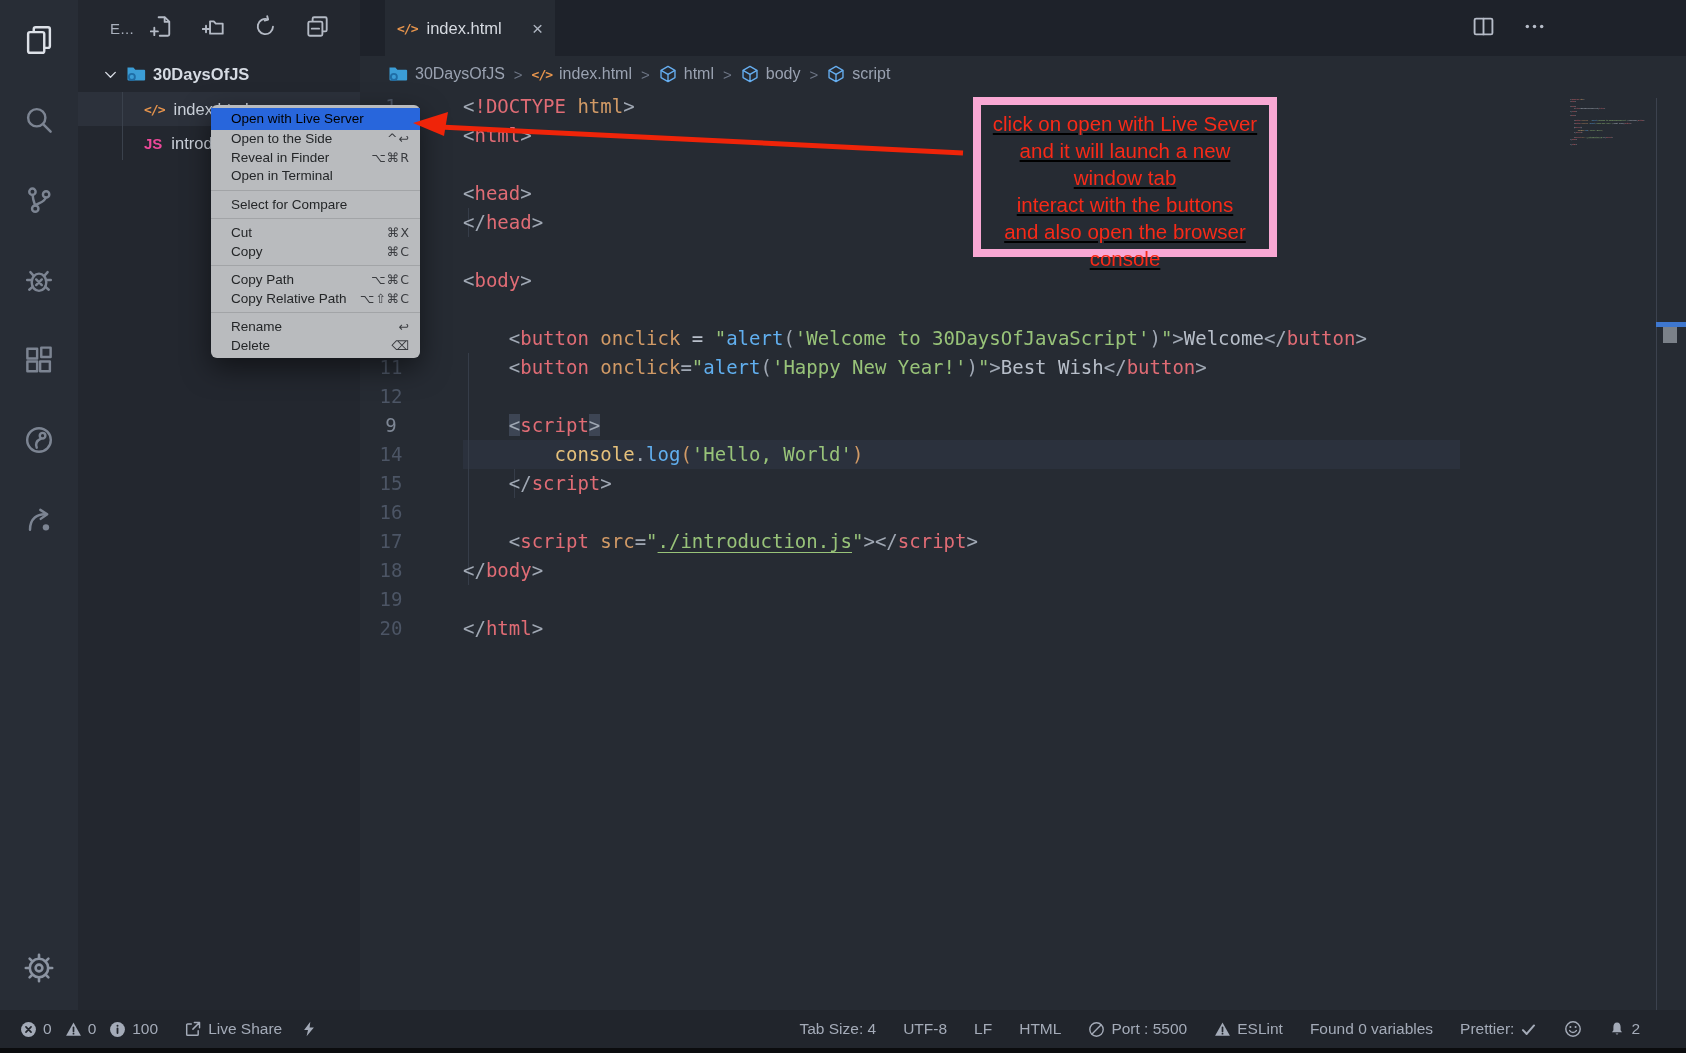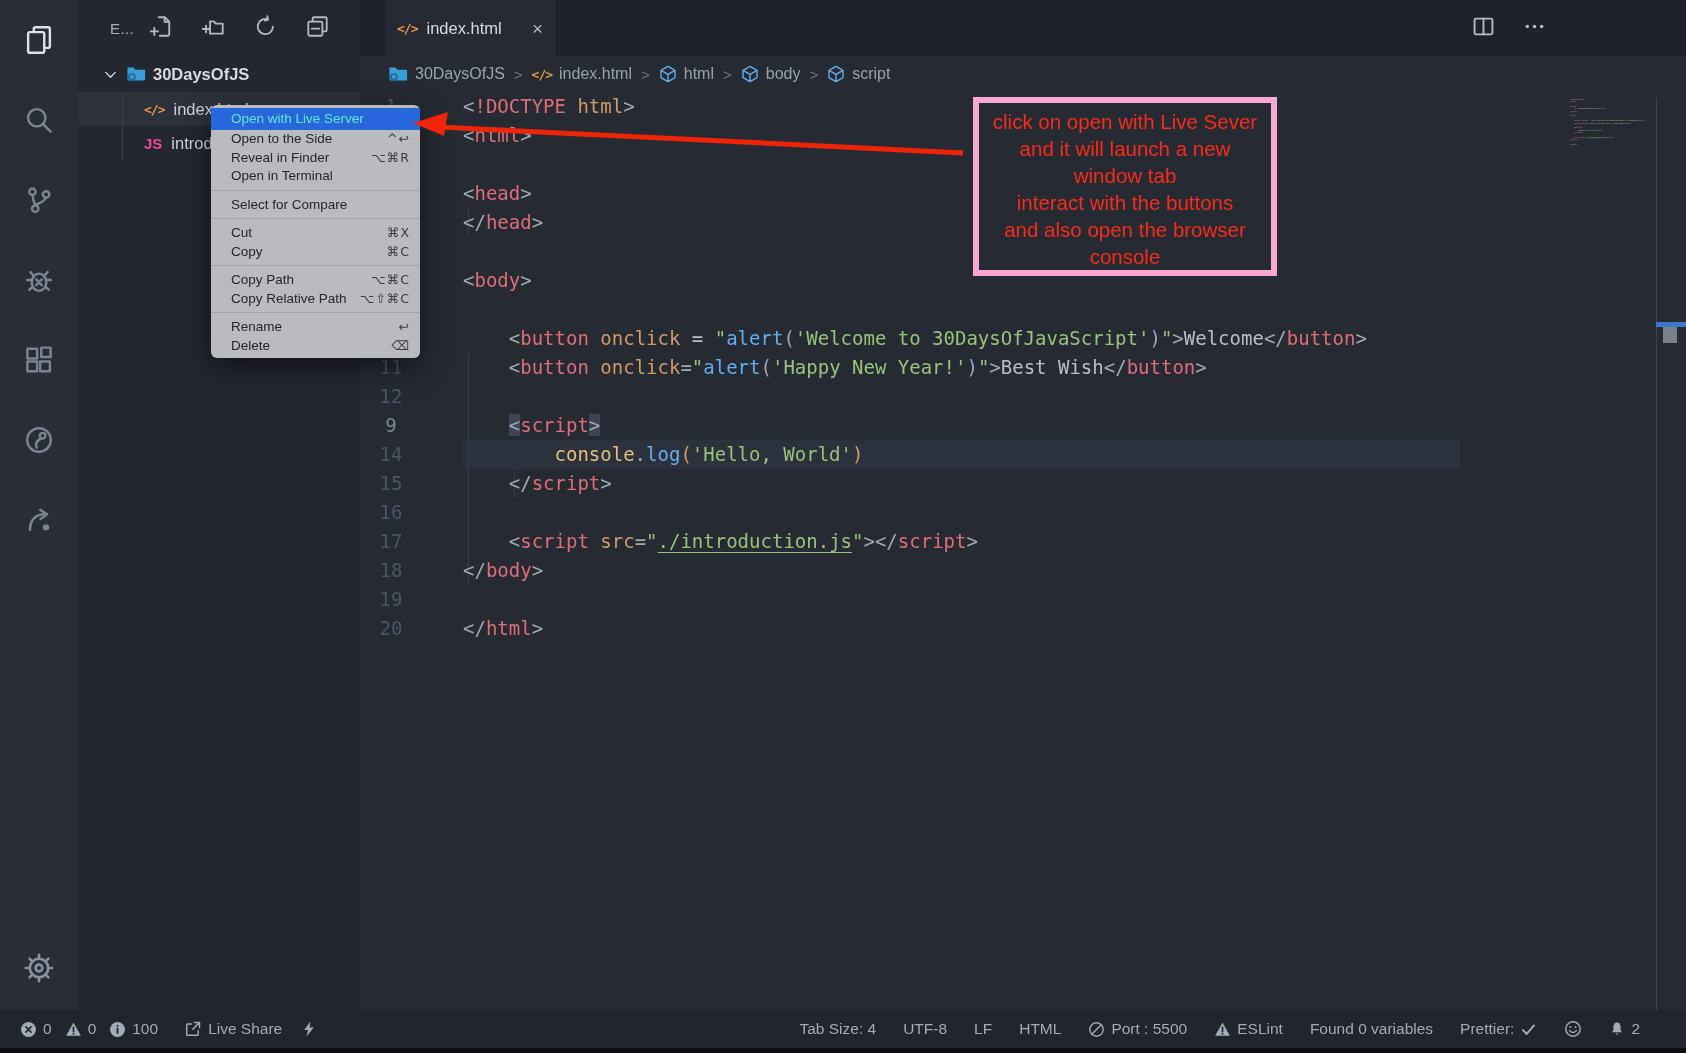--- a/index.html
+++ b/index.html
@@ -59,26 +59,26 @@
   #minimap-inner .cl{height:29px;}
   #ruler-border{position:absolute;left:1296px;top:6px;width:1px;bottom:0;background:#3c424e;}
   #ruler-line-marker{position:absolute;left:1296px;top:230px;width:30px;height:5px;background:#3e77cf;}
   #ruler-thumb{position:absolute;left:1303px;top:235px;width:14px;height:16px;background:#8b9099;opacity:.85;}
   
   #context-menu{position:absolute;left:211px;top:105px;width:209px;background:#b9bbbe;
                 border-radius:6px;box-shadow:0 10px 28px rgba(0,0,0,.5);padding:3px 0;
                 z-index:50;font-size:13.5px;color:#242628;}
   .mi{display:flex;justify-content:space-between;align-items:center;
       padding:1.5px 10px 1.5px 20px;line-height:15.5px;cursor:default;}
-  .mi.hl{background:#2866dc;color:#5eead4;padding-top:3px;padding-bottom:3px;}
+  .mi.hl{background:#2866dc;color:#000000;padding-top:3px;padding-bottom:3px;}
   .mi-sc{font-family:"DejaVu Sans",sans-serif;color:#3a3c40;font-size:12.5px;letter-spacing:1px;}
   .menu-sep{height:1px;background:#a2a4a7;margin:4.5px 0;}
   
-  #annotation-box{position:absolute;left:973px;top:97px;width:304px;height:179px;box-sizing:border-box;
-                  border:6px solid #f9a8d4;z-index:40;}
+  #annotation-box{position:absolute;left:973px;top:97px;width:304px;height:160px;box-sizing:border-box;
+                  border:8px solid #f9a8d4;z-index:40;text-decoration:underline;}
   #annotation-text{white-space:pre-line;text-align:center;color:#f82a18;
                    font-size:20.5px;line-height:27px;padding-top:5px;}
   #arrow-overlay{position:absolute;left:0;top:0;width:1686px;height:1053px;z-index:60;pointer-events:none;}
   
   #status-bar{position:absolute;left:0;bottom:5px;width:100%;height:38px;background:#21252c;
               display:flex;align-items:center;box-sizing:border-box;padding:0 46px 0 20px;
               color:#a4abb8;font-size:15.5px;}
   .sb-group{display:flex;align-items:center;gap:19px;}
   #sb-problems{display:flex;align-items:center;gap:13px;margin-right:26px;}
   .sb-item{display:flex;align-items:center;gap:6px;cursor:pointer;white-space:nowrap;}

